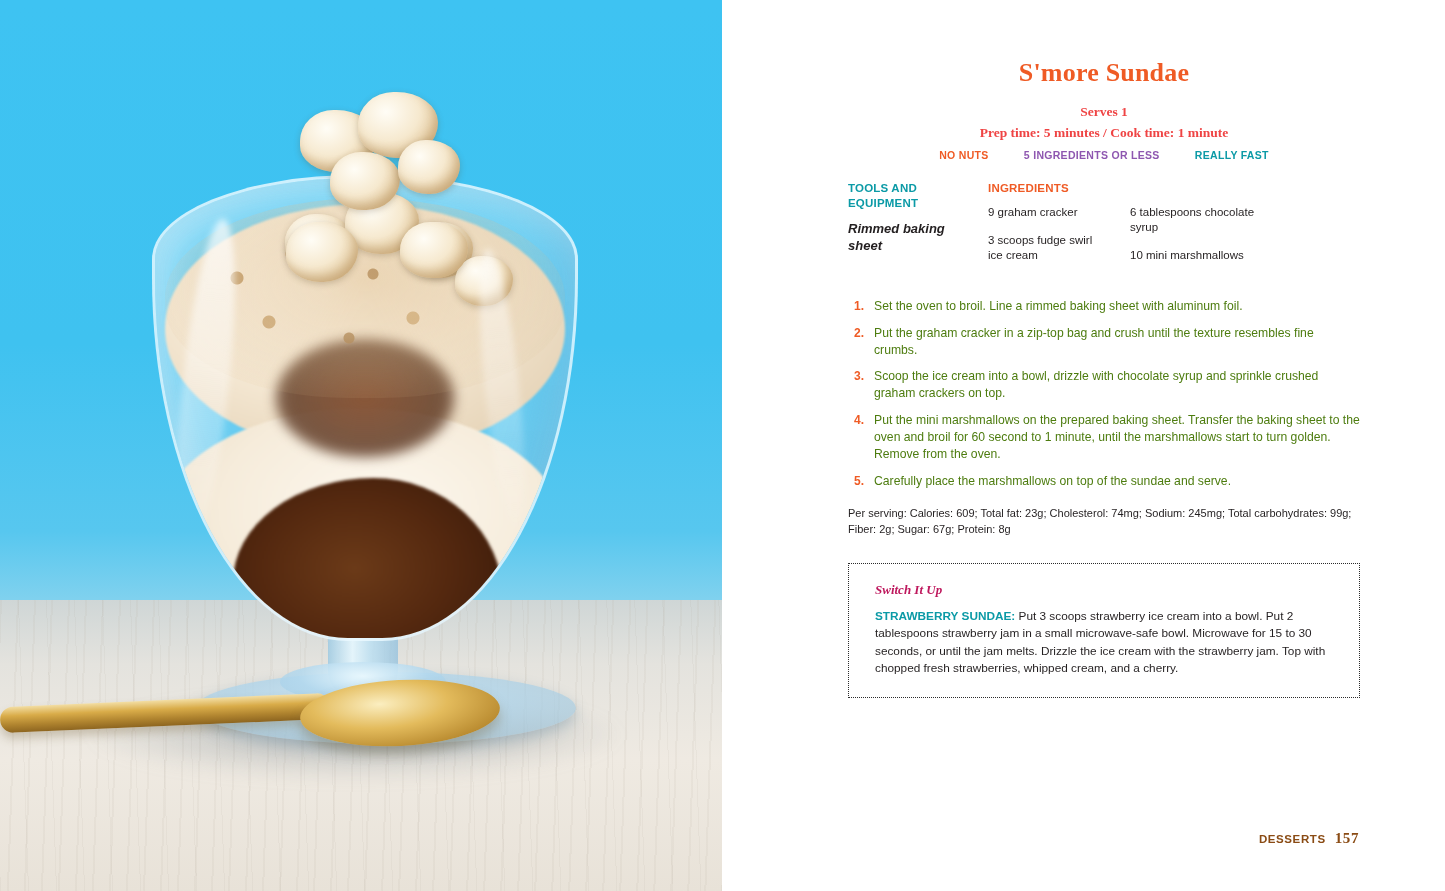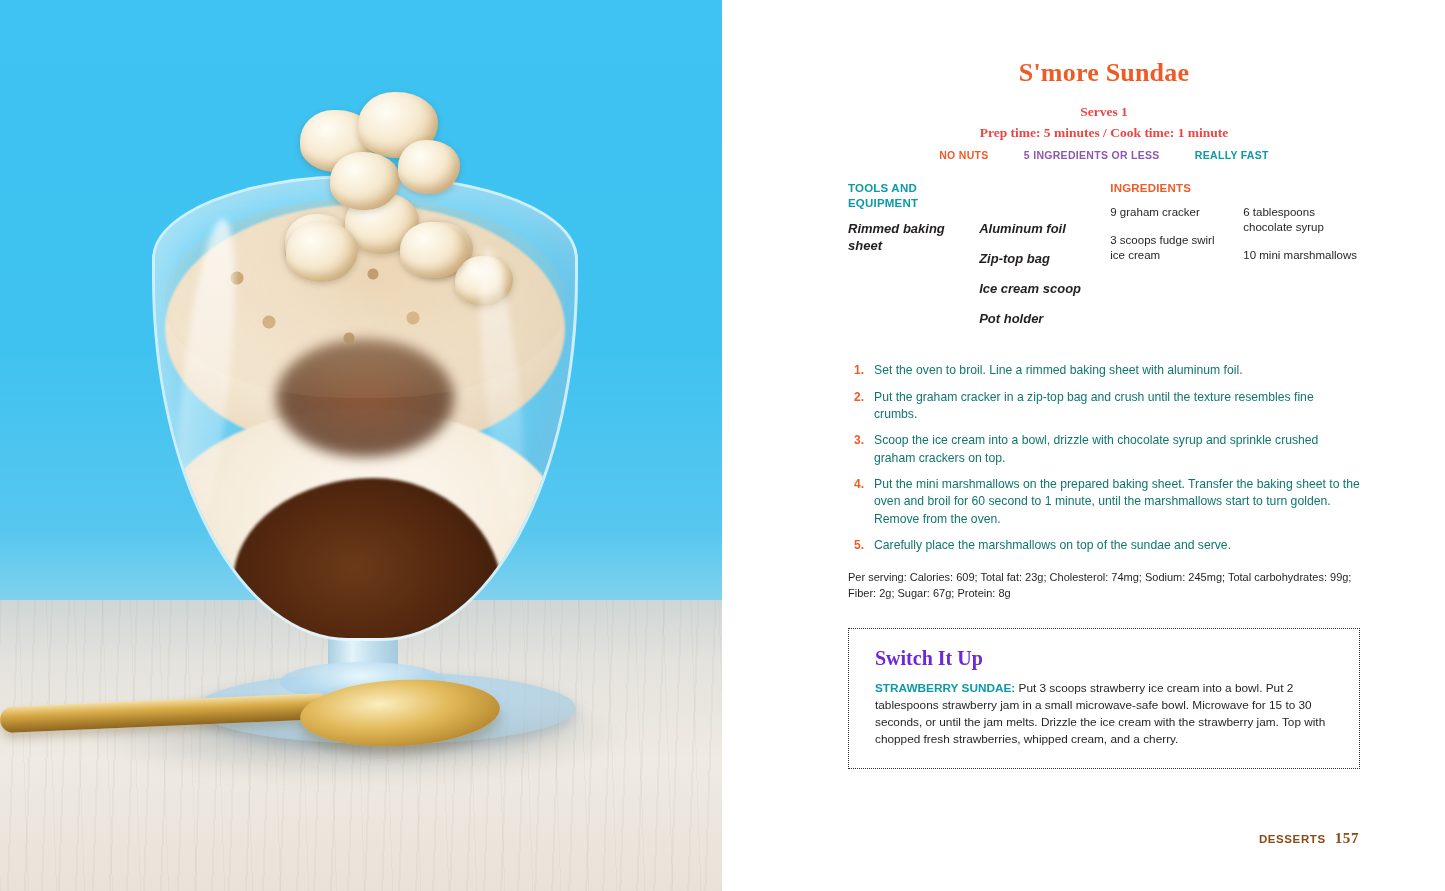--- a/index.html
+++ b/index.html
@@ -276,42 +276,43 @@
     padding-right: 10px;
     box-sizing: border-box;
     font-size: 12px;
     font-weight: bold;
     color: #ef5b25;
     line-height: 1.42;
   }
   .step-text {
     font-size: 12.2px;
     line-height: 1.42;
-    color: #0f766e;
+    color: #4d7c0f;
   }
 
   .nutrition {
     margin-top: 16px;
     font-size: 11px;
     line-height: 1.42;
     color: #231f20;
   }
 
   .switch-box {
     margin-top: 26px;
     border: 1px dotted #2b2b2b;
     padding: 18px 22px 20px 26px;
     box-sizing: border-box;
   }
   .switch-title {
     font-family: "Liberation Serif", serif;
     font-weight: bold;
-    font-size: 20px;
-    color: #6d28d9;
+    font-size: 13px;
+    color: #be185d;
     margin: 0 0 10px 0;
+    font-style: italic;
   }
   .switch-body {
     font-size: 11.8px;
     line-height: 1.45;
     color: #231f20;
   }
   .switch-label {
     color: #0b9aa6;
     font-weight: bold;
   }
@@ -393,27 +394,20 @@
         <span class="tag" style="color:#8e57b0">5 INGREDIENTS OR LESS</span>
         <span class="tag" style="color:#0b9aa6">REALLY FAST</span>
       </div>
 
 
       <div class="columns">
         <div class="col col-tools">
           <div class="col-head teal">TOOLS AND EQUIPMENT</div>
           <div class="tool-item">Rimmed baking sheet</div>
         </div>
-        <div class="col col-tools2">
-          <div class="col-head" style="visibility:hidden">&nbsp;<br>&nbsp;</div>
-          <div class="tool-item">Aluminum foil</div>
-          <div class="tool-item">Zip-top bag</div>
-          <div class="tool-item">Ice cream scoop</div>
-          <div class="tool-item">Pot holder</div>
-        </div>
         <div class="col col-ing">
           <div class="col-head orange">INGREDIENTS</div>
           <div class="ing-item">9 graham cracker</div>
           <div class="ing-item">3 scoops fudge swirl ice cream</div>
         </div>
         <div class="col col-ing2">
           <div class="col-head" style="visibility:hidden">&nbsp;</div>
           <div class="ing-item">6 tablespoons chocolate syrup</div>
           <div class="ing-item">10 mini marshmallows</div>
         </div>

